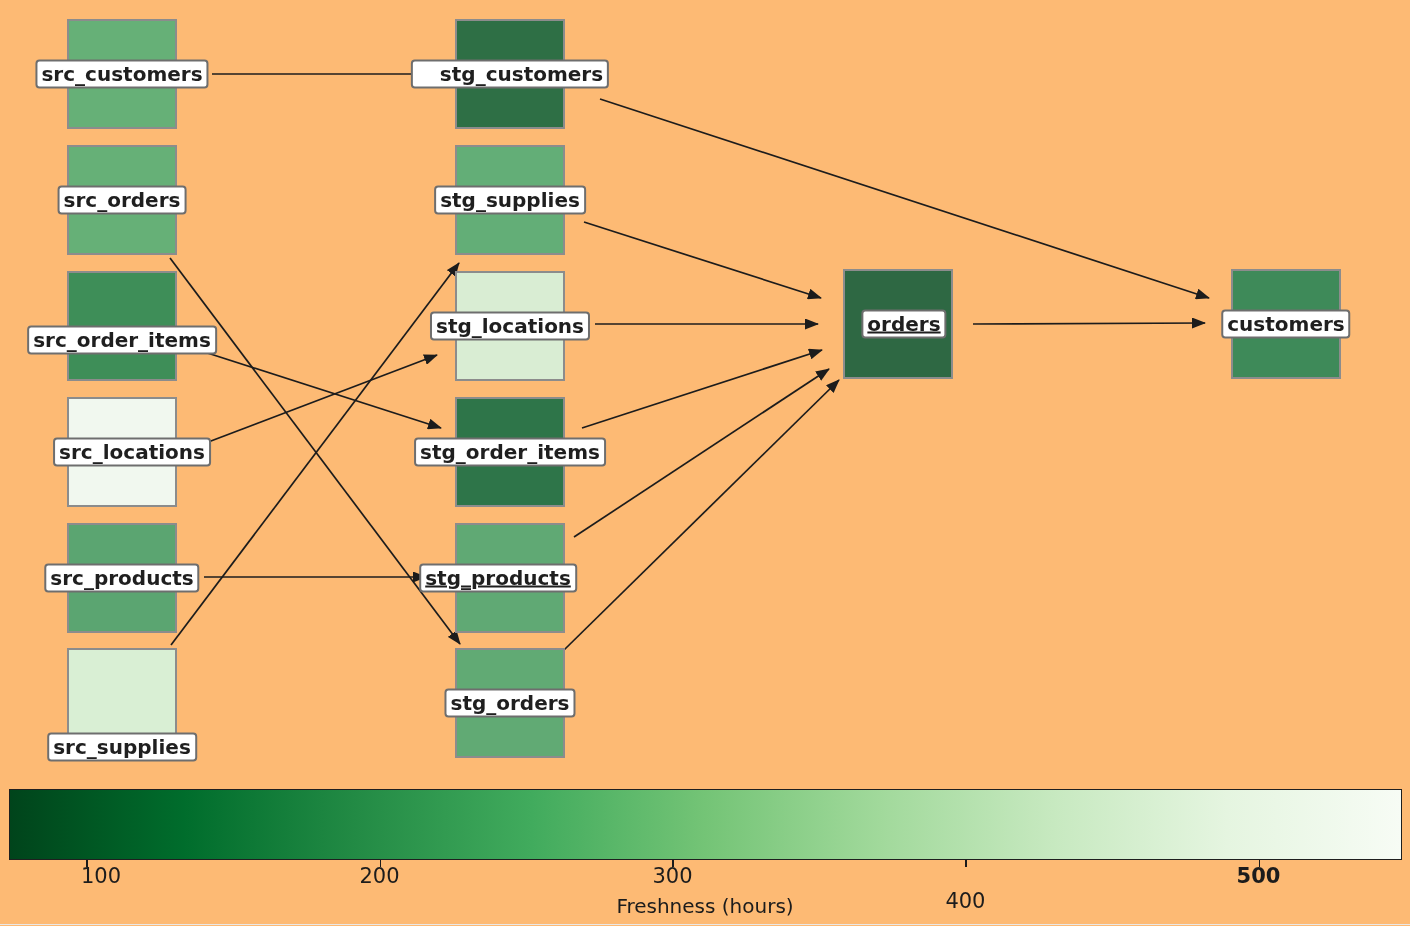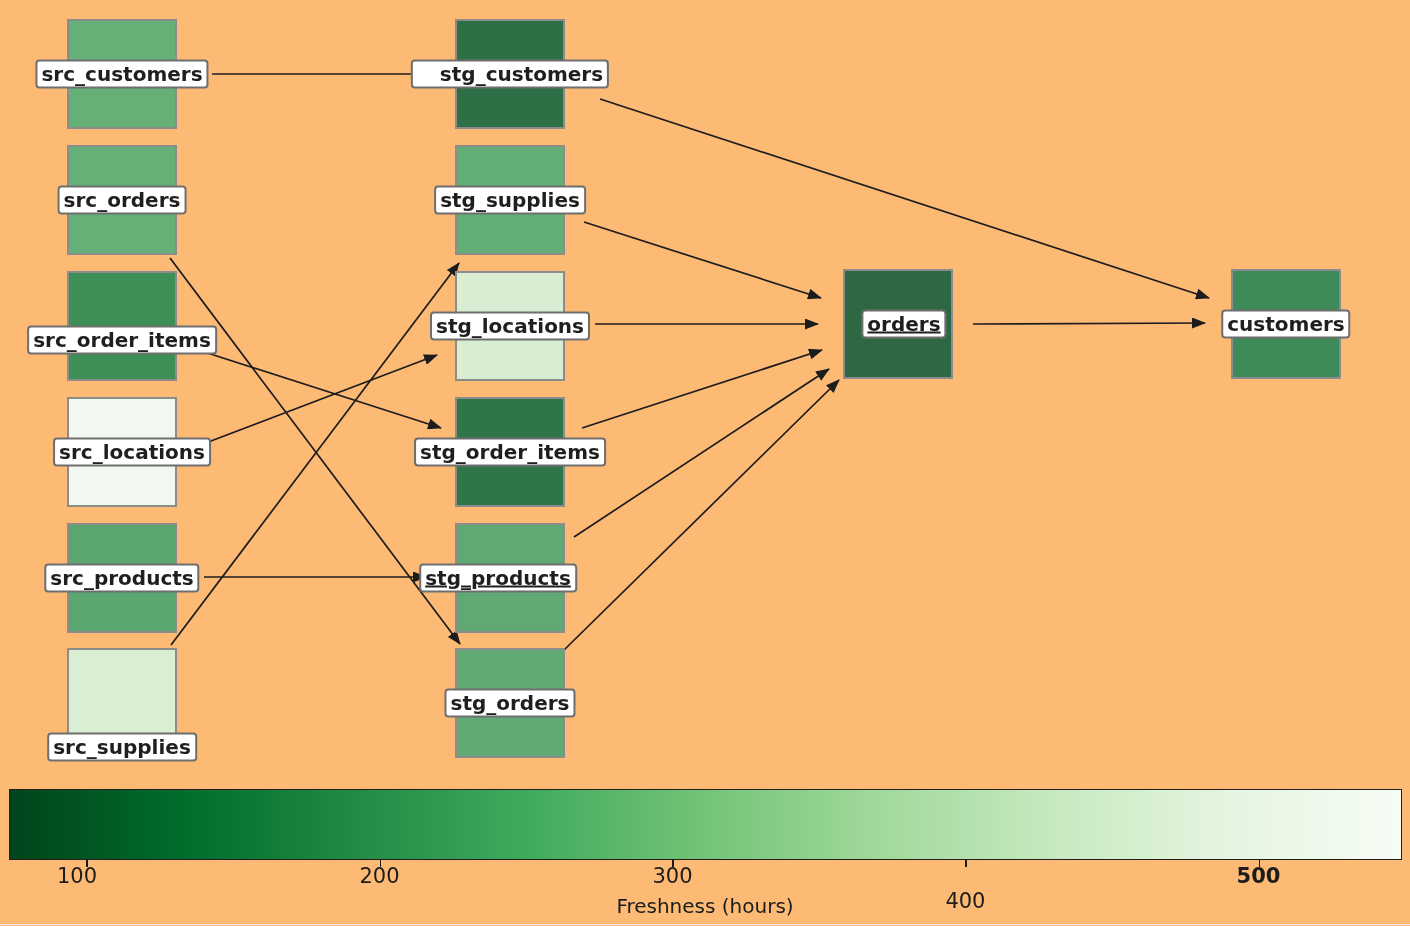--- a/index.html
+++ b/index.html
@@ -147,21 +147,21 @@
       <div class="node-label" style="left: 510px; top: 703px; text-align: right;">stg_orders</div>
       <div class="node-box" style="left: 843px; top: 269px; background: rgb(46, 104, 67);"></div>
       <div class="node-label" style="left: 904px; top: 324px; text-decoration: underline;">orders</div>
       <div class="node-box" style="left: 1231px; top: 269px; background: rgb(62, 138, 89);"></div>
       <div class="node-label" style="left: 1286px; top: 324px;">customers</div>
     </div>
 
   <div id="colorbar" style="background: linear-gradient(to right, rgb(0, 68, 27), rgb(0, 109, 44), rgb(35, 139, 69), rgb(65, 171, 93), rgb(116, 196, 118), rgb(161, 217, 155), rgb(199, 233, 192), rgb(229, 245, 224), rgb(247, 252, 245));"></div>
   <div id="cb-ticks">
       <div class="cb-tick" style="left: 86.4508px;"></div>
-      <div class="cb-tick-label" style="left: 77px; text-align: right;">100</div>
+      <div class="cb-tick-label" style="left: 101px; text-align: right;">100</div>
       <div class="cb-tick" style="left: 379.538px;"></div>
       <div class="cb-tick-label" style="left: 379.538px;">200</div>
       <div class="cb-tick" style="left: 672.486px;"></div>
       <div class="cb-tick-label" style="left: 672.486px;">300</div>
       <div class="cb-tick" style="left: 965.434px;"></div>
       <div class="cb-tick-label" style="left: 965.434px; margin-top: 25px;">400</div>
       <div class="cb-tick" style="left: 1258.52px;"></div>
       <div class="cb-tick-label" style="left: 1258.52px; font-weight: bold;">500</div>
     </div>
   <div class="cb-axis-label">Freshness (hours)</div>

